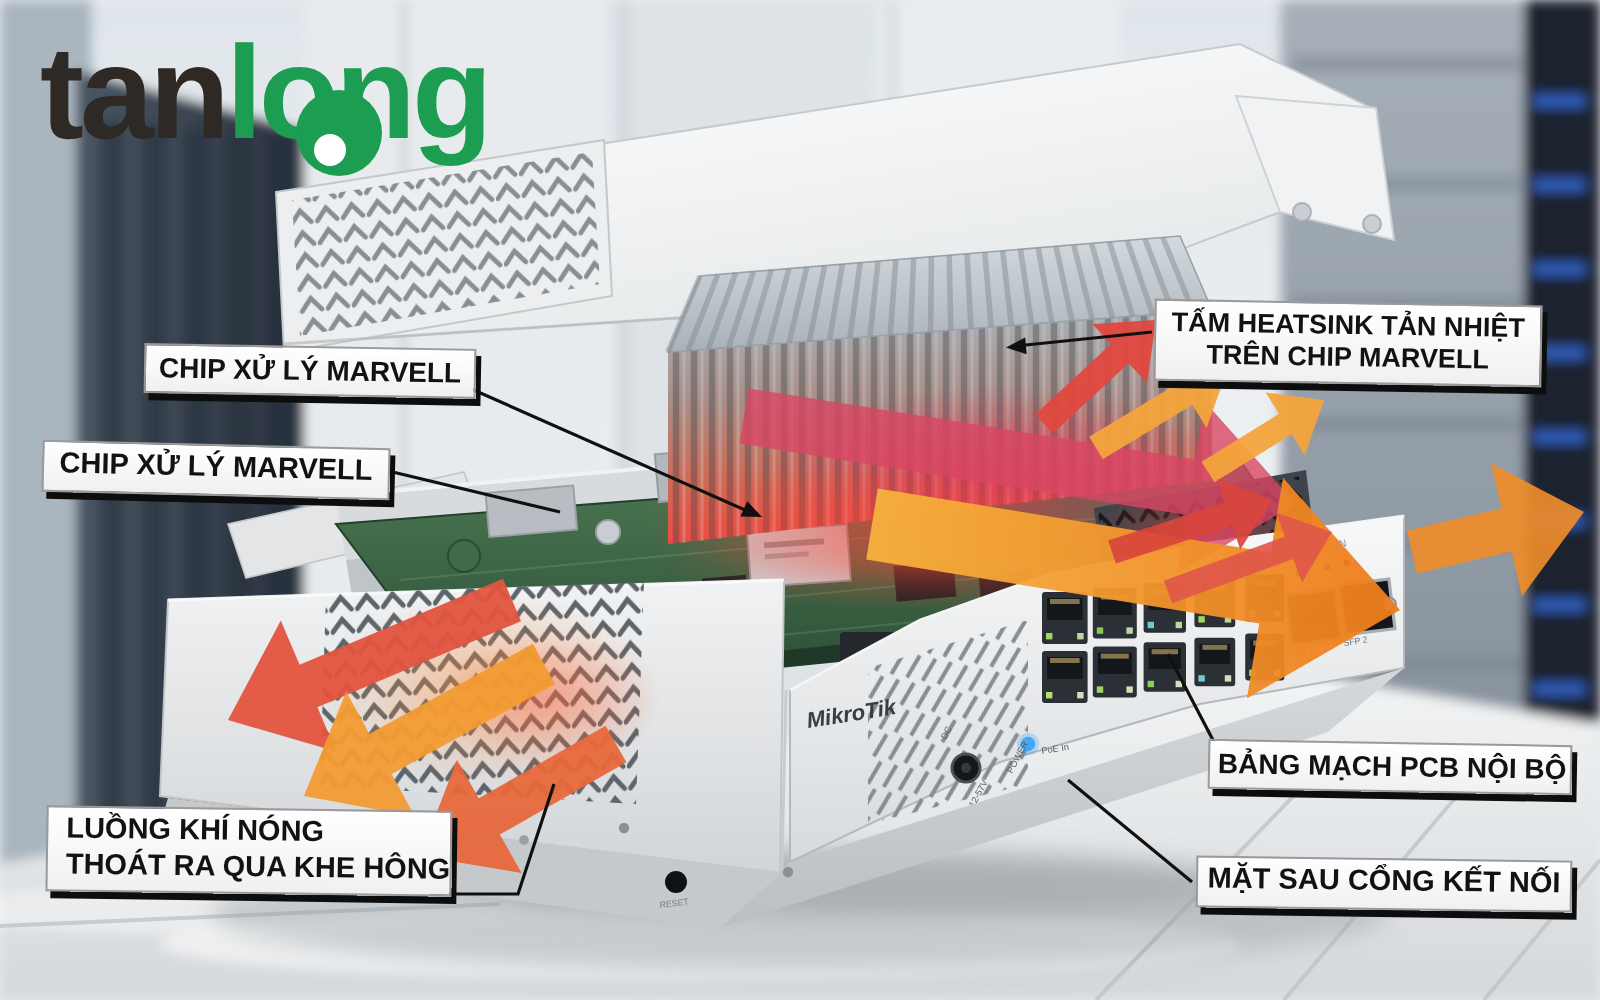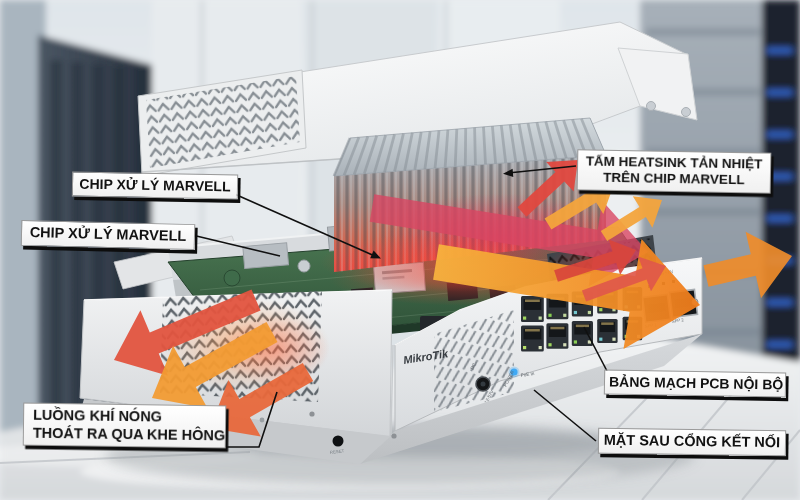--- a/index.html
+++ b/index.html
@@ -470,20 +470,26 @@
     <line x1="534" y1="390" x2="596" y2="441"></line>
     <polyline points="277,392 259,447 215,447"></polyline>
     <line x1="576" y1="166" x2="508" y2="173"></line>
   </g>
   <g id="g-heads" fill="#101010">
         <polygon points="381.0,258.5 373.6,250.6 370.2,258.3"></polygon>
         <polygon points="503.0,173.8 513.3,177.1 512.6,168.7"></polygon>
       </g>
 </svg>
 
+<div class="logo">
+  <span class="t1">tan</span><span class="t2">long</span>
+  <span class="o-disc">
+        <span class="o-dot"></span>
+      </span>
+</div>
 
 <div class="callout" id="c-chip1">
   <span>CHIP XỬ LÝ MARVELL</span>
 </div>
 <div class="callout" id="c-chip2">
   <span>CHIP XỬ LÝ MARVELL</span>
 </div>
 <div class="callout" id="c-heatsink">
   <span>TẤM HEATSINK TẢN NHIỆT</span>
   <span>TRÊN CHIP MARVELL</span>

